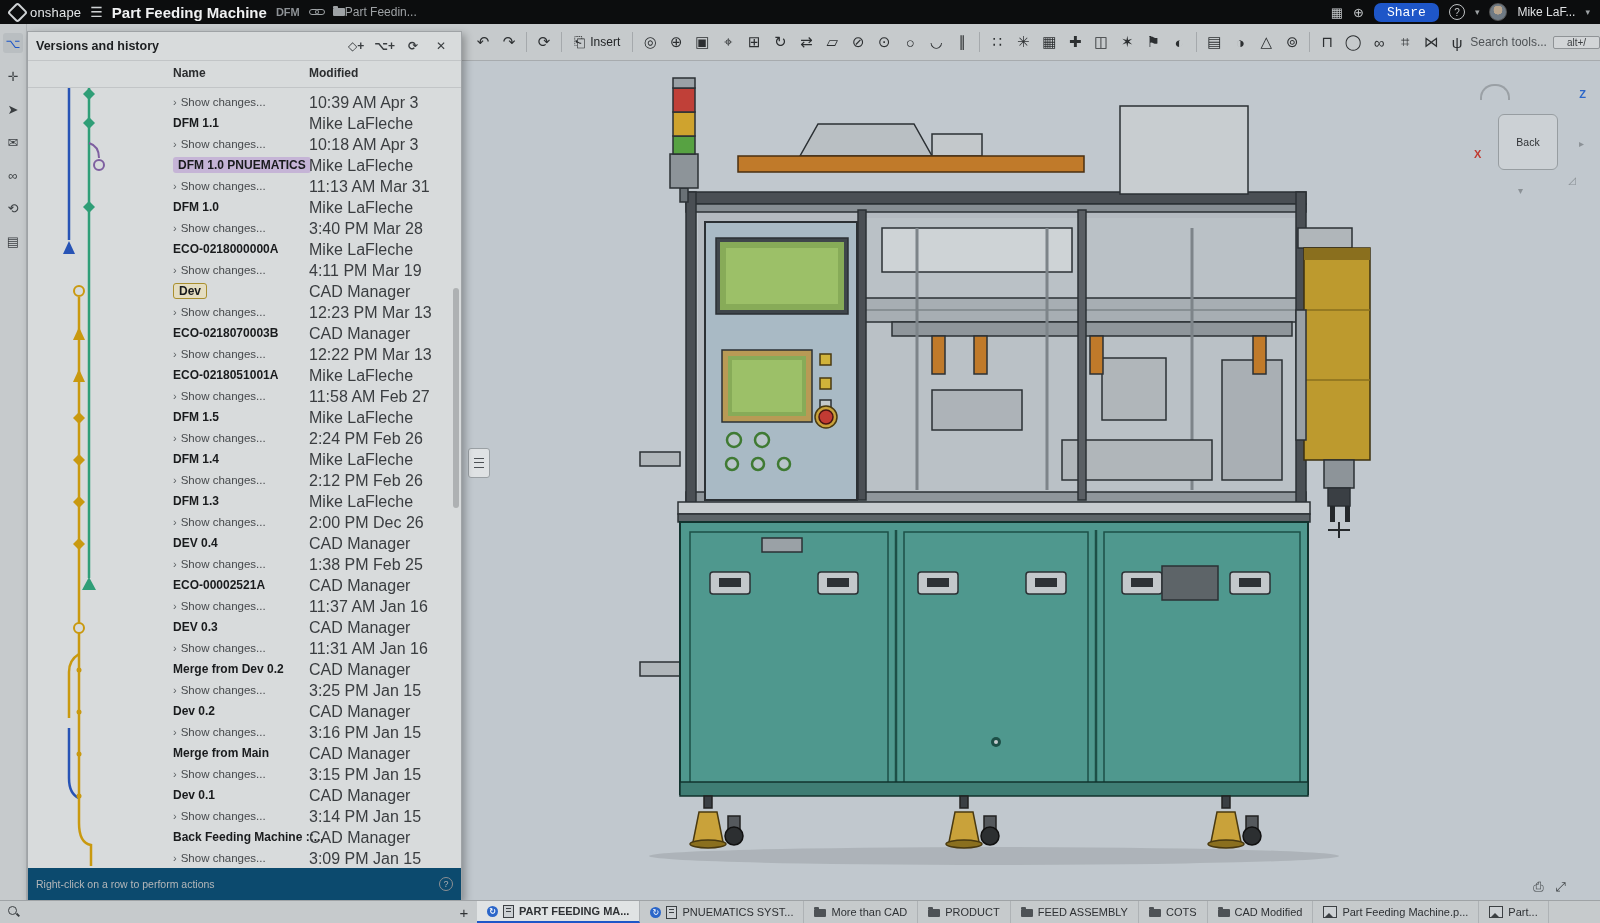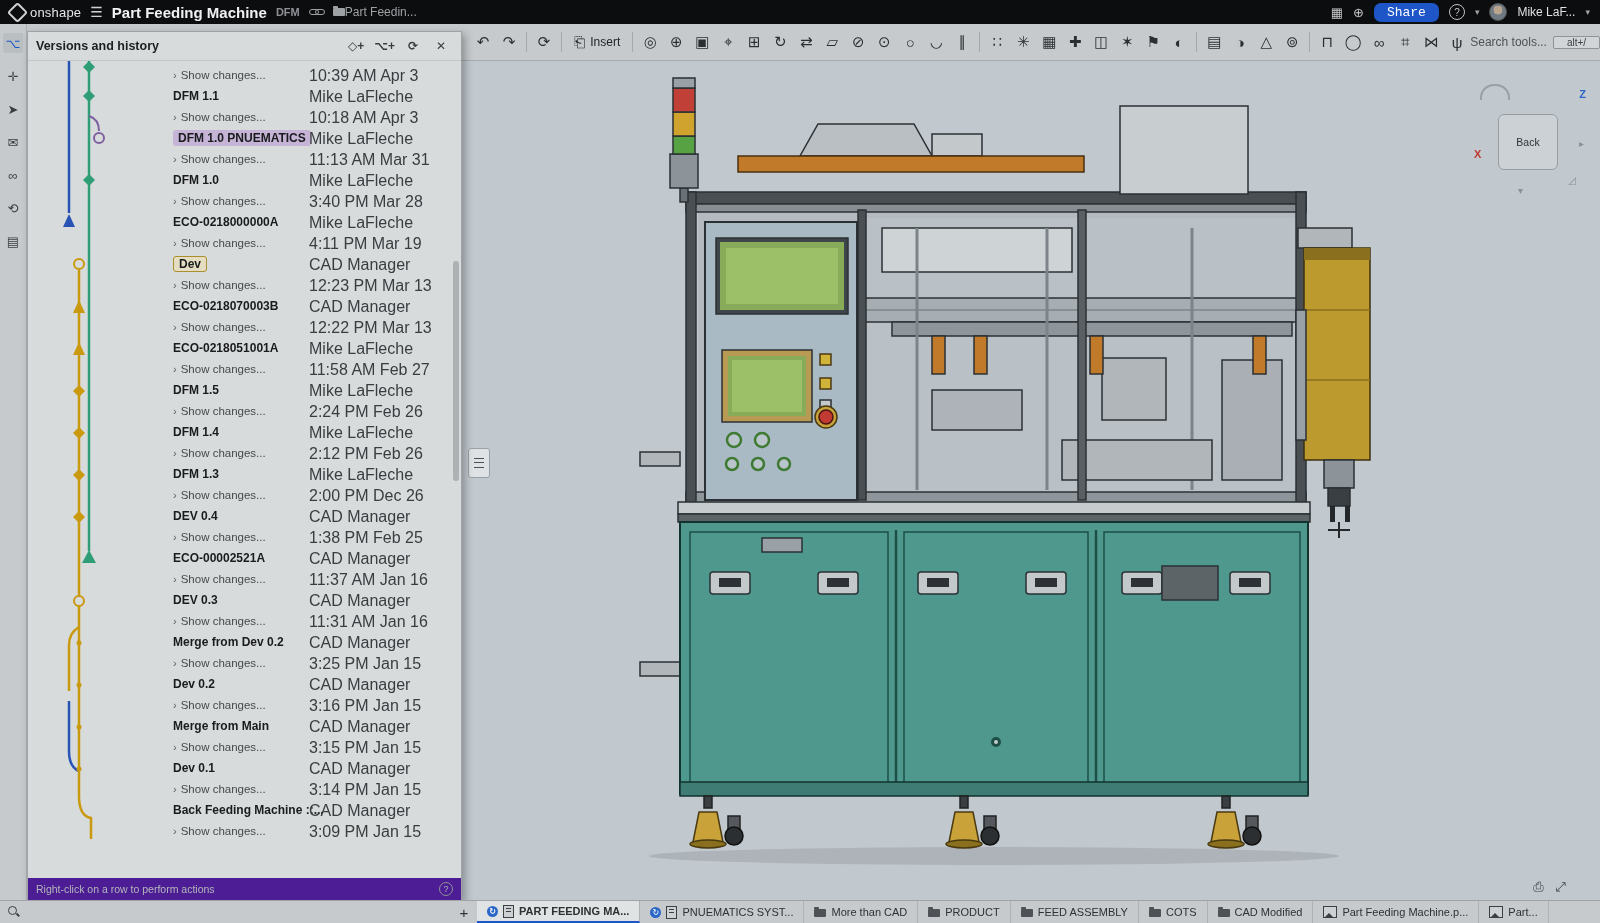--- a/index.html
+++ b/index.html
@@ -66,21 +66,21 @@
   .vrows{position:absolute;left:0;top:0;right:0;padding-top:4px;}
   .ventry{position:relative;cursor:pointer;}
   .vline{position:relative;height:21px;line-height:21px;padding-left:145px;font-size:12px;white-space:nowrap;}
   .vname{font-weight:bold;color:#191b1d;}
   .vname.badge-purple{background:var(--badge-purple-bg,#c5b4d6);border-radius:3px;padding:1px 5px;}
   .vname.badge-dev{background:var(--badge-dev-bg,#e4ddc1);border:1px solid var(--badge-dev-border,#a98f2f);border-radius:3px;padding:0 5px;}
   .vmeta{position:absolute;left:281px;color:#3a3d40;font-weight:normal;font-size:16px;}
   .chev{color:#5a5e61;margin-right:4px;font-size:11px;}
   .vshow{font-size:11.5px;color:#474a4d;}
   .vscroll{position:absolute;right:2px;top:200px;width:6px;height:220px;background:#aeb1b3;border-radius:3px;cursor:pointer;}
-  .vfooter{height:22px;background:#4c1d95;color:#b5b7b9;font-size:10.5px;display:flex;align-items:center;
+  .vfooter{height:32px;background:#0c4a6e;color:#b5b7b9;font-size:10.5px;display:flex;align-items:center;
            padding:0 8px;flex:0 0 auto;}
   .vfooter .help-circle{margin-left:auto;width:12px;height:12px;border-color:#8e9093;color:#aeb0b2;font-size:9px;}
   
   .viewport{position:absolute;left:27px;top:60px;right:0;bottom:22px;background:var(--viewport-bg,#c1c8ce);z-index:1;overflow:hidden;}
   .machine{position:absolute;left:435px;top:0;width:1140px;height:841px;}
   .panel-handle{position:absolute;left:441px;top:388px;width:20px;height:28px;background:#dfe2e4;border:1px solid #9aa0a4;
                 border-radius:3px;display:flex;align-items:center;justify-content:center;cursor:pointer;z-index:5;}
   .panel-handle .bars{width:10px;height:8px;border-top:1.5px solid #4c5054;border-bottom:1.5px solid #4c5054;position:relative;}
   .panel-handle .bars::after{content:"";position:absolute;left:0;top:2.7px;width:10px;height:1.5px;background:#4c5054;}
   .viewcube{position:absolute;top:22px;right:14px;width:112px;height:122px;z-index:5;}
@@ -371,20 +371,24 @@
 <div class="vpanel">
   <div class="vheader">
     <span>Versions and history</span>
     <div class="vactions" id="vactions">
         <span class="va-icon" title="create-version">◇+</span>
         <span class="va-icon" title="create-branch">⌥+</span>
         <span class="va-icon" title="refresh">⟳</span>
         <span class="va-icon" title="close">✕</span>
       </div>
   </div>
+  <div class="vcols">
+    <span class="vcol-name">Name</span>
+    <span class="vcol-modified">Modified</span>
+  </div>
   <div class="vbody">
 
     <svg class="vgraph" viewBox="0 0 145 796">
       <path d="M41,0 V152" stroke="var(--graph-blue)" stroke-width="2.5" fill="none"></path>
       <polygon points="41,153 35,166 47,166" fill="var(--graph-blue)"></polygon>
       <path d="M41,640 V690 Q41,706 51,710" stroke="var(--graph-blue)" stroke-width="2.5" fill="none"></path>
       <path d="M61,0 V490" stroke="var(--graph-green)" stroke-width="2.5" fill="none"></path>
       <polygon points="61,489 54,502 68,502" fill="var(--graph-green)"></polygon>
       <path d="M61,55 Q71,58 71,70" stroke="var(--graph-purple)" stroke-width="2" fill="none"></path>
       <circle cx="71" cy="77" r="5" fill="var(--panel-bg)" stroke="var(--graph-purple)" stroke-width="2"></circle>

